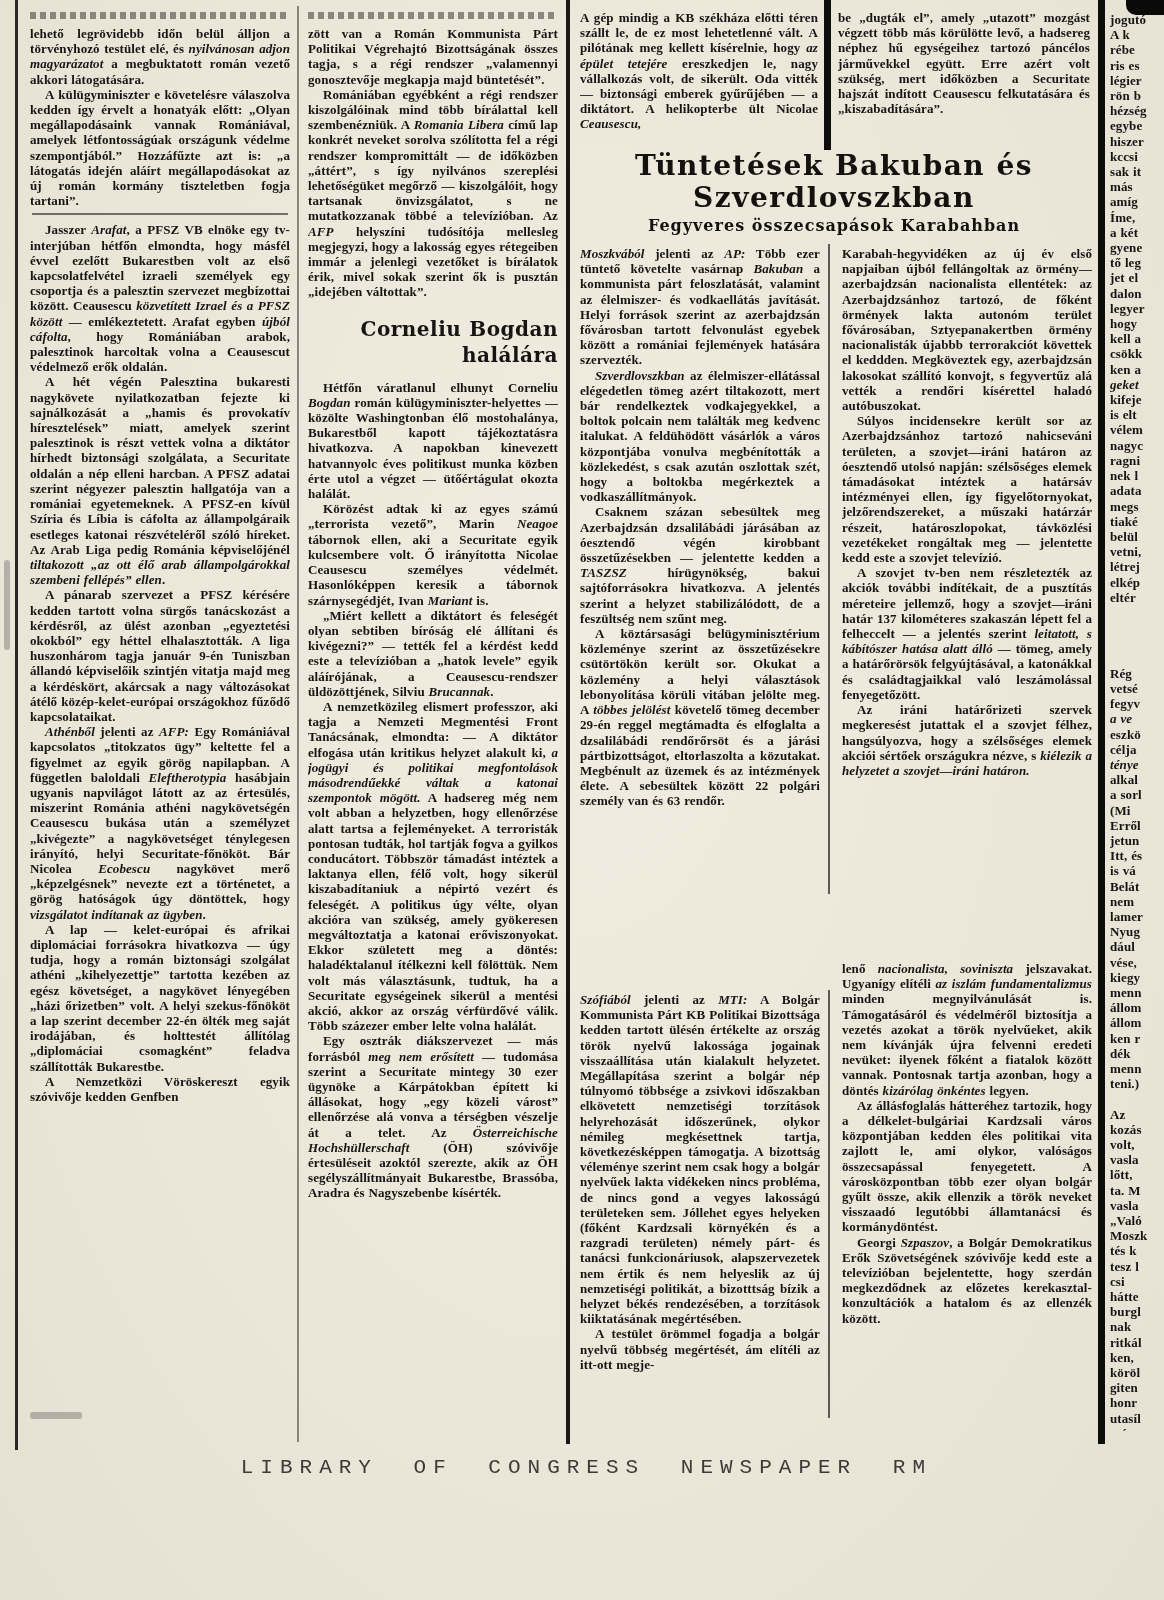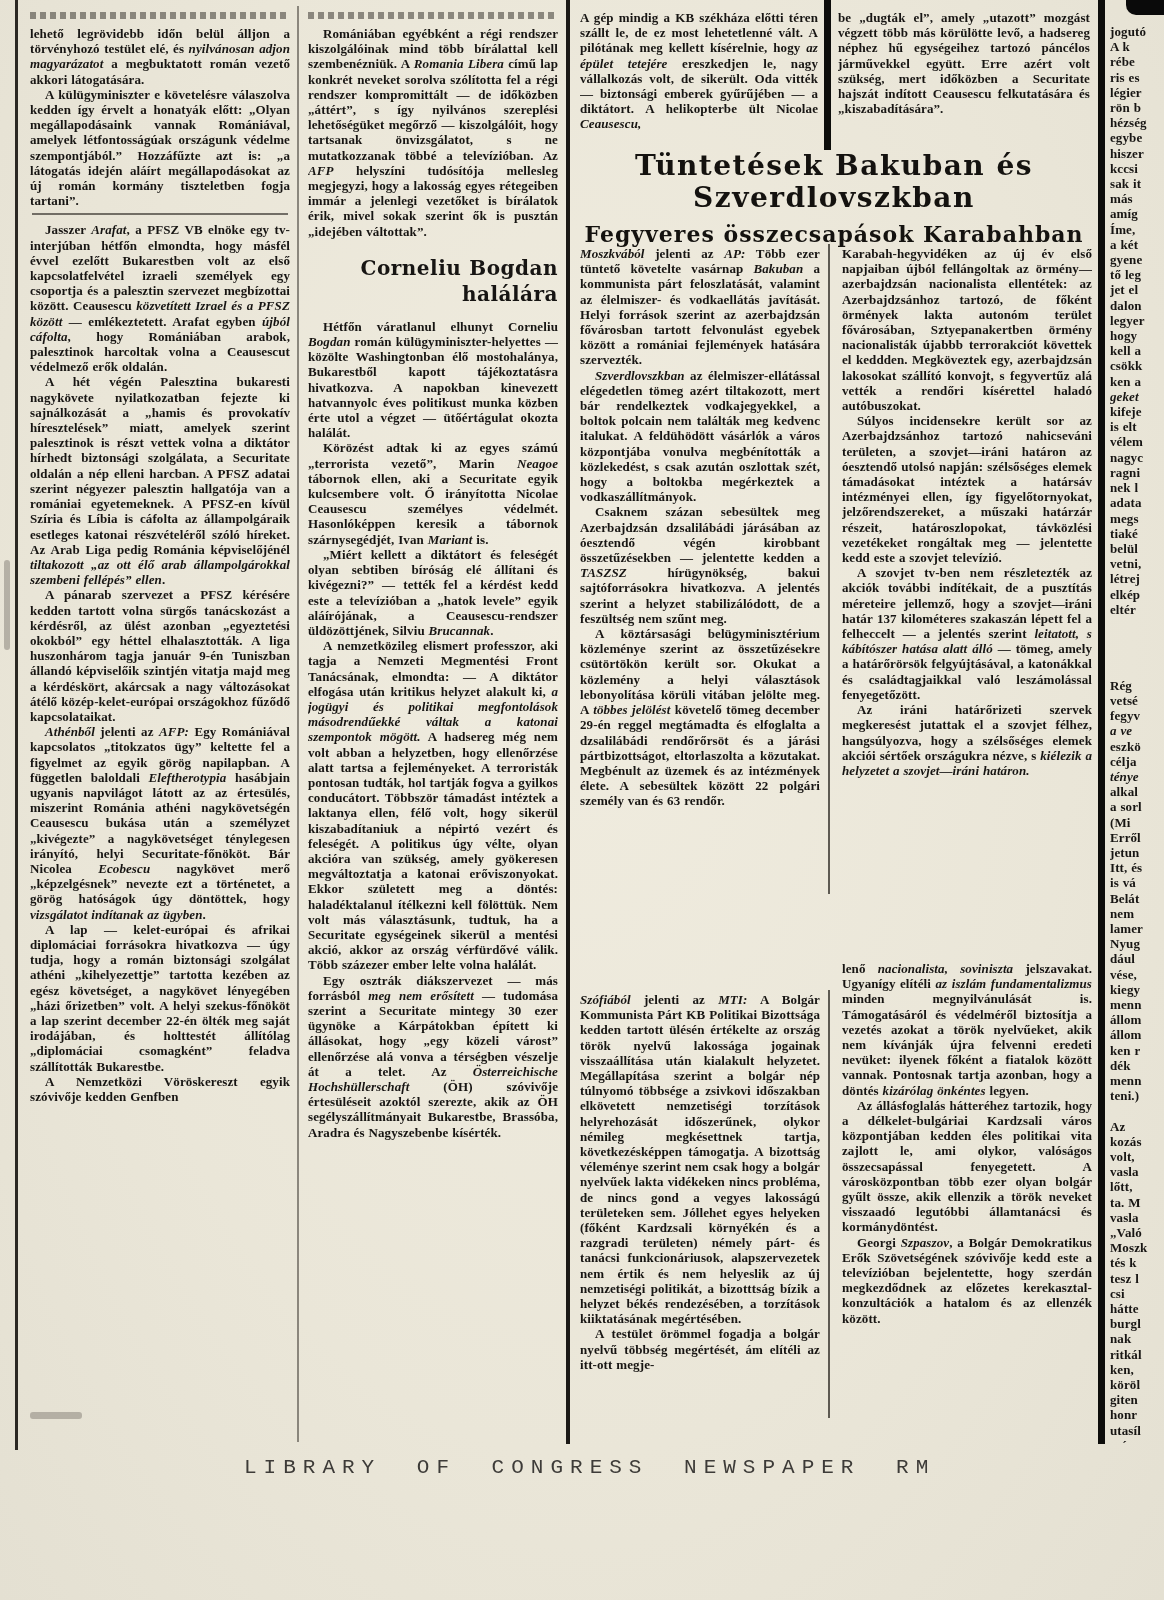--- a/index.html
+++ b/index.html
@@ -16,27 +16,27 @@
           text-indent:0;font-size:20px;line-height:26px;letter-spacing:.5px;white-space:pre-line;
           margin:16px 0 12px;}
   .para.hr{height:2px;background:#4a463f;opacity:.75;margin:5px 2px 7px;}
   .para.smudge{height:7px;margin:0 4px 7px 0;opacity:.5;
           background:repeating-linear-gradient(90deg,#2a2722 0 6px,transparent 6px 10px);}
   .para.frag{white-space:nowrap;text-align:left;min-height:15.2px;text-indent:0;}
   .para i{font-style:italic;}
   .headline-block{position:absolute;text-align:center;font-family:"DejaVu Serif","Liberation Serif",serif;
           font-weight:700;color:#14120f;}
   .h1-title{font-size:28px;line-height:32px;letter-spacing:1.5px;}
-  .h1-sub{font-size:22px;line-height:24px;letter-spacing:1px;margin-top:8px;}
+  .h1-sub{font-size:16px;line-height:24px;letter-spacing:1px;margin-top:0;}
   .h2-line1{font-size:28px;line-height:33px;letter-spacing:1.5px;}
   .h2-line2{font-size:27px;line-height:32px;letter-spacing:1px;}
   .rule-v{position:absolute;background:#1b1916;}
-  .stamp{position:absolute;left:232px;top:1456px;width:700px;text-align:left;
+  .stamp{position:absolute;left:232px;top:1456px;width:700px;text-align:right;
          font-family:"Liberation Mono","DejaVu Sans Mono",monospace;font-size:21px;
-         letter-spacing:7px;word-spacing:16px;color:#3d3b38;margin-left:12px;}
+         letter-spacing:7px;word-spacing:16px;color:#3d3b38;}
   .corner-blob{position:absolute;left:1126px;top:0;width:38px;height:15px;background:#0a0a0a;
          border-radius:0 0 0 10px;}
   .artifact{position:absolute;background:#55514a;opacity:.35;border-radius:3px;}
 </style>
 </head>
 <body>
 
 <div class="page">
 
   <div class="rule-v" style="left:15px;top:0;width:3px;height:1450px;background:#2b2823;"></div>
@@ -58,20 +58,21 @@
       <div class="para p"><span>Jasszer </span><i>Arafat</i><span>, a PFSZ VB elnöke egy tv-interjúban hétfőn elmondta, hogy másfél évvel ezelőtt Bukarestben volt az első kapcsolatfelvétel izraeli személyek egy csoportja és a palesztin szervezet megbízottai között. Ceausescu </span><i>közvetített Izrael és a PFSZ között</i><span> — emlékeztetett. Arafat egyben </span><i>újból cáfolta</i><span>, hogy Romániában arabok, palesztinok harcoltak volna a Ceausescut védelmező erők oldalán.</span></div>
       <div class="para p"><span>A hét végén Palesztina bukaresti nagykövete nyilatkozatban fejezte ki sajnálkozását a „hamis és provokatív híresztelések” miatt, amelyek szerint palesztinok is részt vettek volna a diktátor hírhedt biztonsági szolgálata, a Securitate oldalán a nép elleni harcban. A PFSZ adatai szerint négyezer palesztin hallgatója van a romániai egyetemeknek. A PFSZ-en kívül Szíria és Líbia is cáfolta az állampolgáraik esetleges katonai részvételéről szóló híreket. Az Arab Liga pedig Románia képviselőjénél </span><i>tiltakozott „az ott élő arab állampolgárokkal szembeni fellépés” ellen</i><span>.</span></div>
       <div class="para p"><span>A pánarab szervezet a PFSZ kérésére kedden tartott volna sürgős tanácskozást a kérdésről, az ülést azonban „egyeztetési okokból” egy héttel elhalasztották. A liga huszonhárom tagja január 9-én Tuniszban állandó képviselőik szintjén vitatja majd meg a kérdéskört, akárcsak a nagy változásokat átélő közép-kelet-európai országokhoz fűződő kapcsolataikat.</span></div>
       <div class="para p"><span></span><i>Athénből</i><span> jelenti az </span><i>AFP:</i><span> Egy Romániával kapcsolatos „titokzatos ügy” keltette fel a figyelmet az egyik görög napilapban. A független baloldali </span><i>Eleftherotypia</i><span> hasábjain ugyanis napvilágot látott az az értesülés, miszerint Románia athéni nagykövetségén Ceausescu bukása után a személyzet „kivégezte” a nagykövetséget ténylegesen irányító, helyi Securitate-főnököt. Bár Nicolea </span><i>Ecobescu</i><span> nagykövet merő „képzelgésnek” nevezte ezt a történetet, a görög hatóságok úgy döntöttek, hogy </span><i>vizsgálatot indítanak az ügyben</i><span>.</span></div>
       <div class="para p"><span>A lap — kelet-európai és afrikai diplomáciai forrásokra hivatkozva — úgy tudja, hogy a román biztonsági szolgálat athéni „kihelyezettje” tartotta kezében az egész követséget, a nagykövet lényegében „házi őrizetben” volt. A helyi szekus-főnököt a lap szerint december 22-én ölték meg saját irodájában, és holttestét állítólag „diplomáciai csomagként” feladva szállították Bukarestbe.</span></div>
       <div class="para p"><span>A Nemzetközi Vöröskereszt egyik szóvivője kedden Genfben</span></div>
     </div>
 
   <div class="col" style="left:308px;top:12px;width:250px;height:1424px;">
       <div class="para smudge"></div>
+      <div class="para cont"><span>zött van a Román Kommunista Párt Politikai Végrehajtó Bizottságának összes tagja, s a régi rendszer „valamennyi gonosztevője megkapja majd büntetését”.</span></div>
       <div class="para p"><span>Romániában egyébként a régi rendszer kiszolgálóinak mind több bírálattal kell szembenézniük. A </span><i>Romania Libera</i><span> című lap konkrét neveket sorolva szólította fel a régi rendszer kompromittált — de időközben „áttért”, s így nyilvános szereplési lehetőségüket megőrző — kiszolgálóit, hogy tartsanak önvizsgálatot, s ne mutatkozzanak többé a televízióban. Az </span><i>AFP</i><span> helyszíni tudósítója mellesleg megjegyzi, hogy a lakosság egyes rétegeiben immár a jelenlegi vezetőket is bírálatok érik, mivel sokak szerint ők is pusztán „idejében váltottak”.</span></div>
       <div class="para h"><span>Corneliu Bogdan
 halálára</span></div>
       <div class="para p"><span>Hétfőn váratlanul elhunyt Corneliu </span><i>Bogdan</i><span> román külügyminiszter-helyettes — közölte Washingtonban élő mostohalánya, Bukarestből kapott tájékoztatásra hivatkozva. A napokban kinevezett hatvannyolc éves politikust munka közben érte utol a végzet — ütőértágulat okozta halálát.</span></div>
       <div class="para p"><span>Körözést adtak ki az egyes számú „terrorista vezető”, Marin </span><i>Neagoe</i><span> tábornok ellen, aki a Securitate egyik kulcsembere volt. Ő irányította Nicolae Ceausescu személyes védelmét. Hasonlóképpen keresik a tábornok szárnysegédjét, Ivan </span><i>Mariant</i><span> is.</span></div>
       <div class="para p"><span>„Miért kellett a diktátort és feleségét olyan sebtiben bíróság elé állítani és kivégezni?” — tették fel a kérdést kedd este a televízióban a „hatok levele” egyik aláírójának, a Ceausescu-rendszer üldözöttjének, Silviu </span><i>Brucannak</i><span>.</span></div>
       <div class="para p"><span>A nemzetközileg elismert professzor, aki tagja a Nemzeti Megmentési Front Tanácsának, elmondta: — A diktátor elfogása után kritikus helyzet alakult ki, </span><i>a jogügyi és politikai megfontolások másodrendűekké váltak a katonai szempontok mögött.</i><span> A hadsereg még nem volt abban a helyzetben, hogy ellenőrzése alatt tartsa a fejleményeket. A terroristák pontosan tudták, hol tartják fogva a gyilkos conducátort. Többször támadást intéztek a laktanya ellen, félő volt, hogy sikerül kiszabadítaniuk a népirtó vezért és feleségét. A politikus úgy vélte, olyan akcióra van szükség, amely gyökeresen megváltoztatja a katonai erőviszonyokat. Ekkor született meg a döntés: haladéktalanul ítélkezni kell fölöttük. Nem volt más választásunk, tudtuk, ha a Securitate egységeinek sikerül a mentési akció, akkor az ország vérfürdővé válik. Több százezer ember lelte volna halálát.</span></div>
       <div class="para p"><span>Egy osztrák diákszervezet — más forrásból </span><i>meg nem erősített</i><span> — tudomása szerint a Securitate mintegy 30 ezer ügynöke a Kárpátokban épített ki állásokat, hogy „egy közeli várost” ellenőrzése alá vonva a térségben vészelje át a telet. Az </span><i>Österreichische Hochshüllerschaft</i><span> (ÖH) szóvivője értesüléseit azoktól szerezte, akik az ÖH segélyszállítmányait Bukarestbe, Brassóba, Aradra és Nagyszebenbe kísérték.</span></div>
     </div>
 
@@ -107,21 +108,21 @@
       <div class="para cont"><span></span><i>Szófiából</i><span> jelenti az </span><i>MTI:</i><span> A Bolgár Kommunista Párt KB Politikai Bizottsága kedden tartott ülésén értékelte az ország török nyelvű lakossága jogainak visszaállítása után kialakult helyzetet. Megállapítása szerint a bolgár nép túlnyomó többsége a zsivkovi időszakban elkövetett nemzetiségi torzítások helyrehozását időszerűnek, olykor némileg megkésettnek tartja, következésképpen támogatja. A bizottság véleménye szerint nem csak hogy a bolgár nyelvűek lakta vidékeken nincs probléma, de nincs gond a vegyes lakosságú területeken sem. Jóllehet egyes helyeken (főként Kardzsali környékén és a razgradi területen) némely párt- és tanácsi funkcionáriusok, alapszervezetek nem értik és nem helyeslik az új nemzetiségi politikát, a bizotttság bízik a helyzet békés rendezésében, a torzítások kiiktatásának megértésében.</span></div>
       <div class="para p"><span>A testület örömmel fogadja a bolgár nyelvű többség megértését, ám elítéli az itt-ott megje-</span></div>
     </div>
 
   <div class="col" style="left:842px;top:961px;width:250px;height:430px;">
       <div class="para cont"><span>lenő </span><i>nacionalista, soviniszta</i><span> jelszavakat. Ugyanígy elítéli </span><i>az iszlám fundamentalizmus</i><span> minden megnyilvánulását is. Támogatásáról és védelméről biztosítja a vezetés azokat a török nyelvűeket, akik nem kívánják újra felvenni eredeti nevüket: ilyenek főként a fiatalok között vannak. Pontosnak tartja azonban, hogy a döntés </span><i>kizárólag önkéntes</i><span> legyen.</span></div>
       <div class="para p"><span>Az állásfoglalás hátteréhez tartozik, hogy a délkelet-bulgáriai Kardzsali város központjában kedden éles politikai vita zajlott le, ami olykor, valóságos összecsapással fenyegetett. A városközpontban több ezer olyan bolgár gyűlt össze, akik ellenzik a török neveket visszaadó legutóbbi államtanácsi és kormánydöntést.</span></div>
       <div class="para p"><span>Georgi </span><i>Szpaszov</i><span>, a Bolgár Demokratikus Erők Szövetségének szóvivője kedd este a televízióban bejelentette, hogy szerdán megkezdődnek az előzetes kerekasztal-konzultációk a hatalom és az ellenzék között.</span></div>
     </div>
 
-  <div class="col" style="left:1110px;top:24px;width:54px;height:1420px;text-align:left;">
+  <div class="col" style="left:1110px;top:12px;width:54px;height:1420px;text-align:left;">
       <div class="para frag"><span>jogutó</span></div>
       <div class="para frag"><span>A k</span></div>
       <div class="para frag"><span>rébe</span></div>
       <div class="para frag"><span>ris es</span></div>
       <div class="para frag"><span>légier</span></div>
       <div class="para frag"><span>rön b</span></div>
       <div class="para frag"><span>hézség</span></div>
       <div class="para frag"><span>egybe</span></div>
       <div class="para frag"><span>hiszer</span></div>
       <div class="para frag"><span>kccsi</span></div>

